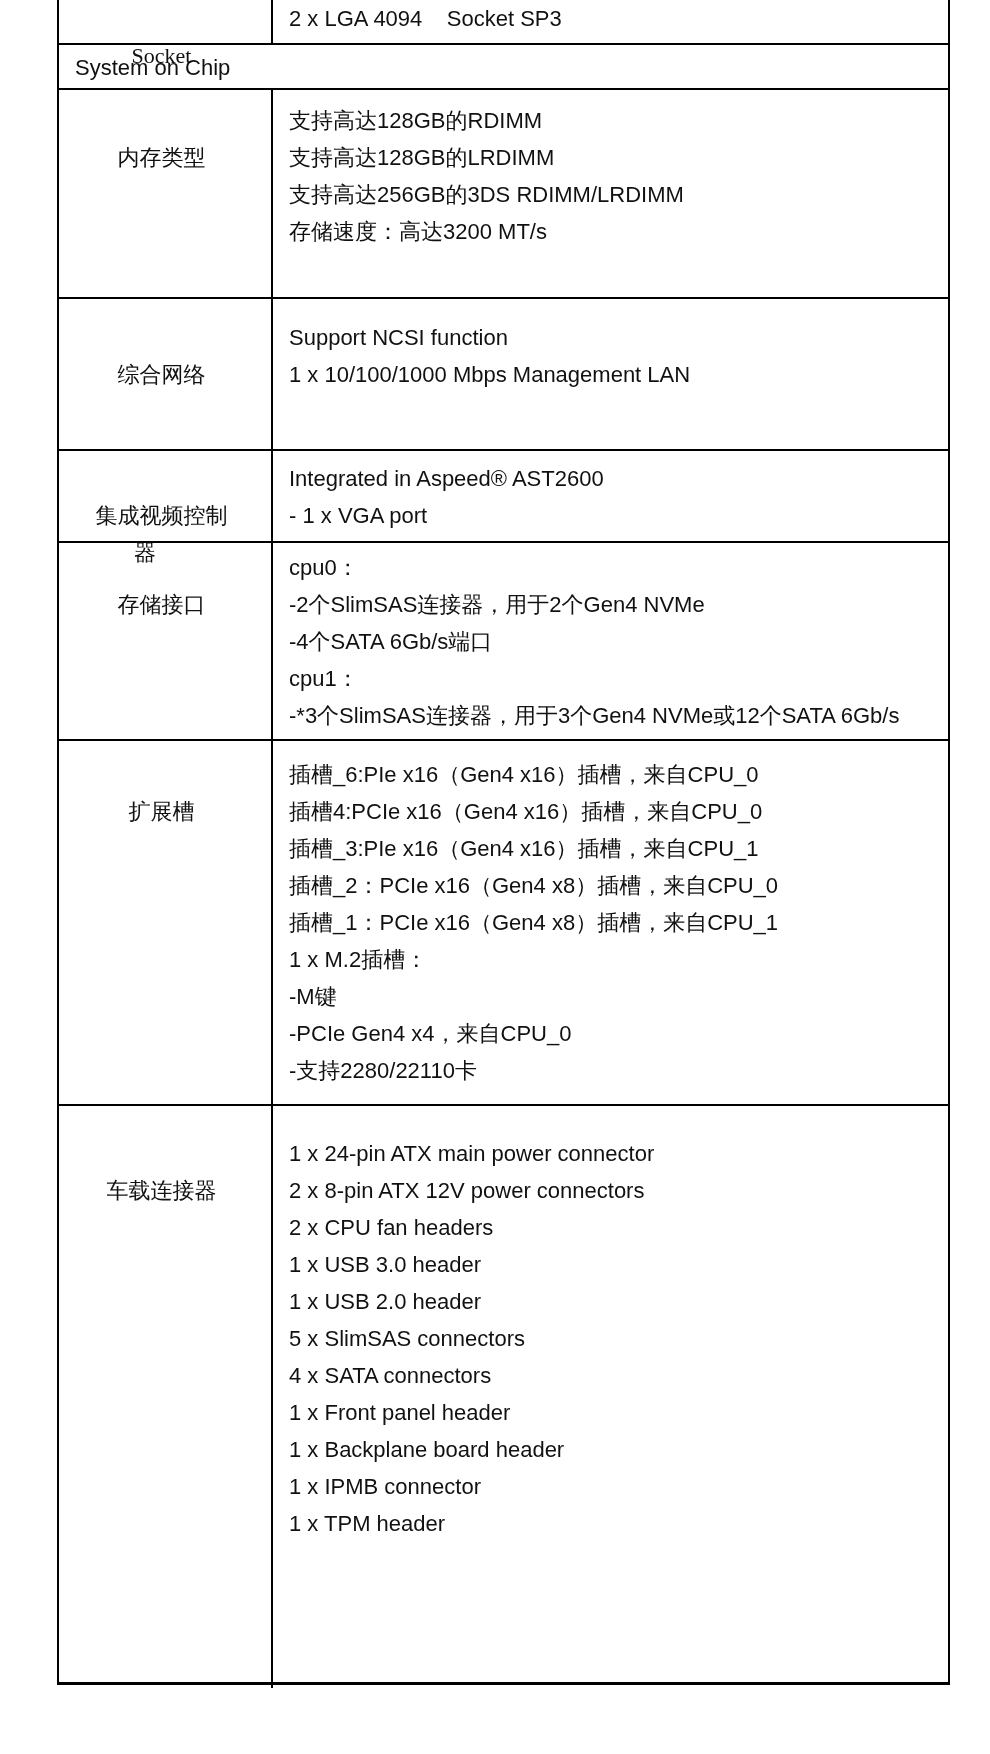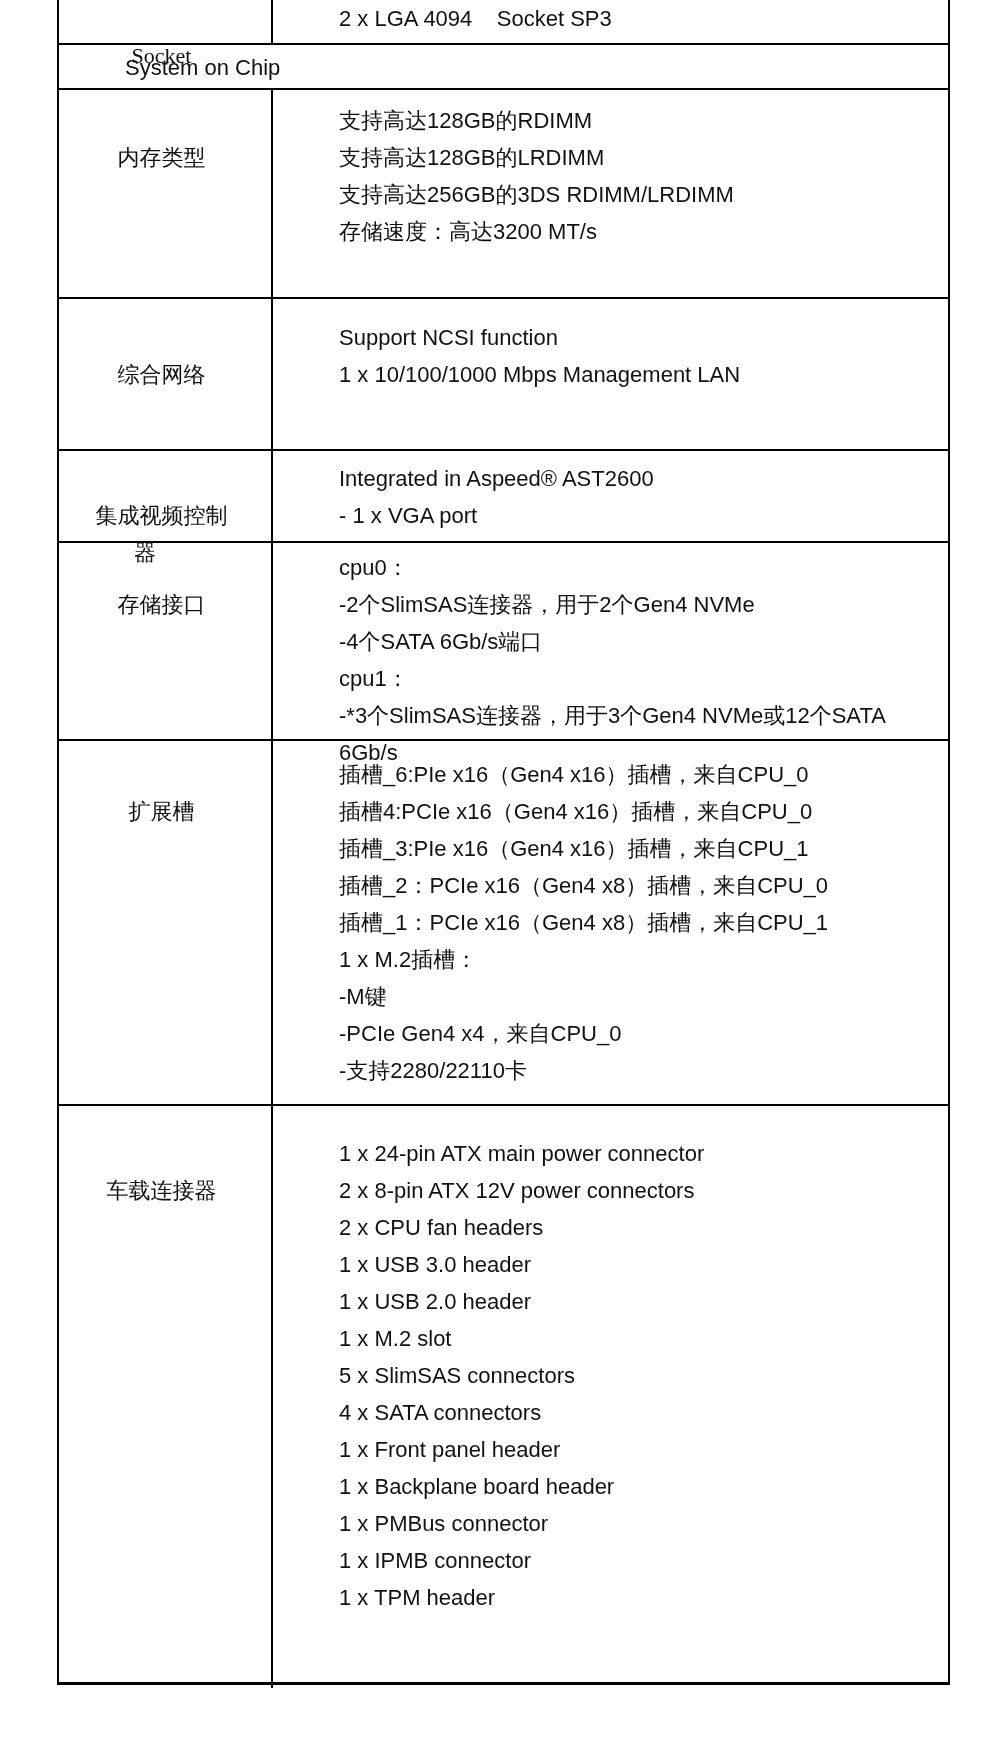--- a/index.html
+++ b/index.html
@@ -46,26 +46,25 @@
     font-size:22px;
     line-height:37px;
     font-weight:500;
     white-space:pre-wrap;
     font-family:Liberation Serif, serif;
   }
   .value-cell{
     box-sizing:border-box;
     flex:1 1 auto;
     padding-top:var(--pad);
-    padding-left:34px;
+    padding-left:16px;
     padding-right:8px;
     font-size:22px;
     line-height:37px;
     font-weight:500;
-    margin-left:32px;
   }
   .line{
     white-space:pre-wrap;
   }
   .divider-stub{
     position:absolute;
     left:271px;
     top:1682px;
     width:2px;height:6px;
     background:#000;
@@ -155,24 +154,22 @@
   <div class="row">
     <div class="label-cell">
       <span>车载连接器</span>
     </div>
     <div class="value-cell">
         <div class="line">1 x 24-pin ATX main power connector</div>
         <div class="line">2 x 8-pin ATX 12V power connectors</div>
         <div class="line">2 x CPU fan headers</div>
         <div class="line">1 x USB 3.0 header</div>
         <div class="line">1 x USB 2.0 header</div>
-        <div class="line">1 x M.2 slot</div>
         <div class="line">5 x SlimSAS connectors</div>
         <div class="line">4 x SATA connectors</div>
         <div class="line">1 x Front panel header</div>
         <div class="line">1 x Backplane board header</div>
-        <div class="line">1 x PMBus connector</div>
         <div class="line">1 x IPMB connector</div>
         <div class="line">1 x TPM header</div>
       </div>
   </div>
 </div>
 <div class="divider-stub"></div>
 
 </body></html>

